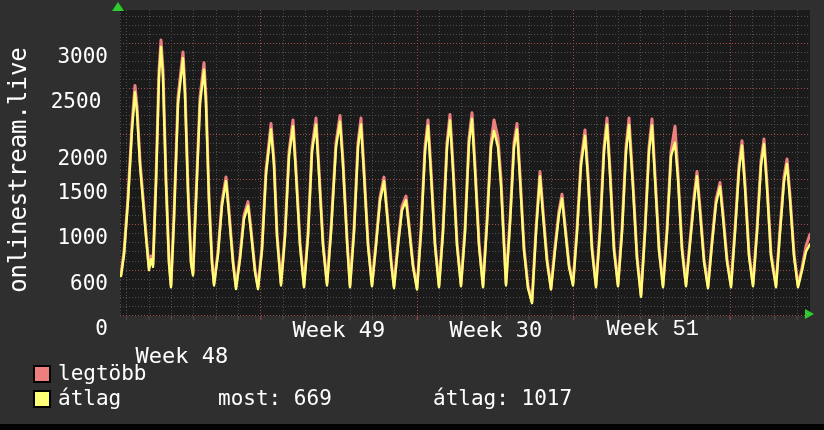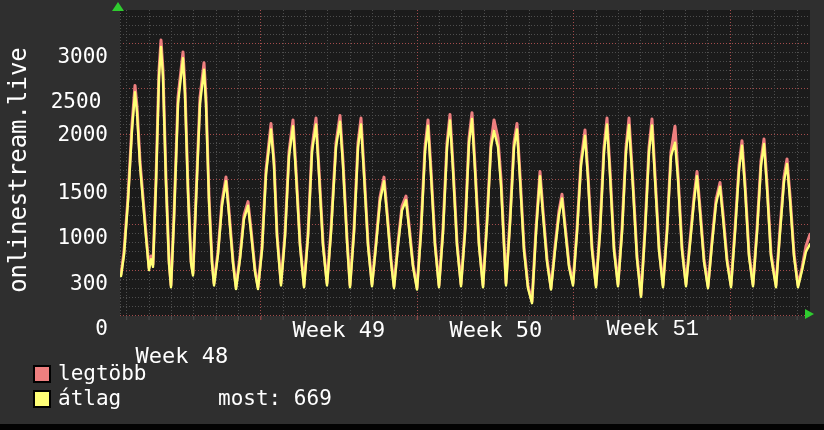--- a/index.html
+++ b/index.html
@@ -157,42 +157,43 @@
         </clipPath>
       </defs>
       <polyline points="121,274.2 124,251.5 128,197.0 132,124.5 135,85.4 137,106.3 140,160.8 143,197.0 146,233.3 149,267.8 151,256.0 153,264.2 156,178.9 159,70.0 161,40.1 163,70.0 166,178.9 169,260.6 171,285.1 174,215.2 178,97.2 183,51.9 185,88.2 188,188.0 191,260.6 193,273.3 196,197.0 200,97.2 204,62.8 206,97.2 209,197.0 212,260.6 214,283.2 218,251.5 222,201.6 226,177.1 229,210.7 233,260.6 236,286.9 240,256.0 244,215.2 248,201.6 251,228.8 255,269.6 258,286.9 262,247.0 266,169.8 271,123.6 274,160.8 277,233.3 281,283.2 285,233.3 289,151.7 293,119.9 296,169.8 300,242.4 304,285.1 308,233.3 312,147.1 316,118.1 319,169.8 323,242.4 327,283.2 331,228.8 336,142.6 340,115.4 343,160.8 347,237.9 350,285.1 354,228.8 358,142.6 361,118.1 364,169.8 368,242.4 372,284.2 376,242.4 380,197.0 384,177.1 387,210.7 391,258.7 394,286.0 398,242.4 402,206.1 406,196.1 409,224.3 413,264.2 417,287.8 421,228.8 425,147.1 428,119.9 431,169.8 435,242.4 439,285.1 443,228.8 447,142.6 450,114.5 453,165.3 457,242.4 461,284.2 465,228.8 469,138.1 472,112.7 475,165.3 479,242.4 483,285.1 487,219.7 491,142.6 494,119.9 498,138.1 501,178.9 506,283.2 510,219.7 514,142.6 517,123.6 520,174.4 524,247.0 528,286.0 532,301.4 536,228.8 540,171.6 543,210.7 547,258.7 551,287.8 555,247.0 559,210.7 562,194.3 565,224.3 569,264.2 573,283.2 577,228.8 581,160.8 585,129.9 588,174.4 592,247.0 596,285.1 600,228.8 604,147.1 607,118.1 610,169.8 614,247.0 618,284.2 622,228.8 626,147.1 629,118.1 633,183.4 637,256.0 641,295.0 645,228.8 649,147.1 652,119.0 655,174.4 659,247.0 663,285.1 667,228.8 671,151.7 675,126.3 678,174.4 682,247.0 686,284.2 690,240.6 694,197.0 697,171.6 700,207.9 704,258.7 708,286.0 712,240.6 716,199.8 720,182.5 723,213.4 727,258.7 731,285.1 735,228.8 739,165.3 742,140.8 745,183.4 749,253.3 753,284.2 757,228.8 761,160.8 764,139.0 767,183.4 771,253.3 776,285.1 780,228.8 784,177.1 787,158.9 790,195.2 794,253.3 798,285.1 802,267.8 806,246.0 810,234.2" fill="none" stroke="#ee7f7f" stroke-width="3" stroke-linejoin="round" stroke-linecap="round" clip-path="url(#plotclip)"></polyline>
       <polyline points="121,276.0 124,255.1 128,201.1 132,129.9 135,92.3 137,112.2 140,165.3 143,201.1 146,237.0 149,270.1 151,259.2 153,266.9 156,183.4 159,76.4 161,46.9 163,76.4 166,183.4 169,263.3 171,287.3 174,218.8 178,103.6 183,58.2 185,94.5 188,192.1 191,263.3 193,275.5 196,201.1 200,103.6 204,69.6 206,103.6 209,201.1 212,263.3 214,285.5 218,254.7 222,205.2 226,181.2 229,214.3 233,263.3 236,289.1 240,259.2 244,218.8 248,205.7 251,232.4 255,271.9 258,289.1 262,250.1 266,174.4 271,129.5 274,165.3 277,237.0 281,285.5 285,237.0 289,156.2 293,126.3 296,174.4 300,246.0 304,287.3 308,237.0 312,151.7 316,124.5 319,174.4 323,246.0 327,285.5 331,232.9 336,147.1 340,121.7 343,165.3 347,241.5 350,287.3 354,232.9 358,147.1 361,124.5 364,174.4 368,246.0 372,286.4 376,246.0 380,201.1 384,181.2 387,214.7 391,261.9 394,288.2 398,246.0 402,210.2 406,200.2 409,227.9 413,266.9 417,289.6 421,232.9 425,151.7 428,125.8 431,174.4 435,246.0 439,287.3 443,232.9 447,147.1 450,120.4 453,169.8 457,246.0 461,286.4 465,232.9 469,142.6 472,119.0 475,169.8 479,246.0 483,287.3 487,223.8 491,147.1 494,130.8 498,147.1 501,185.3 506,285.5 510,223.8 514,147.1 517,129.5 520,178.9 524,250.6 528,288.2 532,303.2 536,232.9 540,176.2 543,214.7 547,261.9 551,289.6 555,250.6 559,214.7 562,198.4 565,227.9 569,266.9 573,285.5 577,232.9 581,165.3 585,135.8 588,178.9 592,250.6 596,287.3 600,232.9 604,151.7 607,124.5 610,174.4 614,250.6 618,286.4 622,232.9 626,151.7 629,124.9 633,188.0 637,259.2 641,296.9 645,232.9 649,151.7 652,125.4 655,178.9 659,250.6 663,287.3 667,232.9 671,156.2 675,142.6 678,178.9 682,250.6 686,286.4 690,244.2 694,201.1 697,176.2 700,212.0 704,261.9 708,288.2 712,244.2 716,203.9 720,186.6 723,217.5 727,261.9 731,287.3 735,232.9 739,169.8 742,145.8 745,188.0 749,256.5 753,286.4 757,232.9 761,165.3 764,144.0 767,188.0 771,256.5 776,287.3 780,232.9 784,181.6 787,163.9 790,199.3 794,256.5 798,287.3 802,270.5 806,251.5 810,244.2" fill="none" stroke="#ffff76" stroke-width="2.4" stroke-linejoin="round" stroke-linecap="round" clip-path="url(#plotclip)"></polyline>
     </svg>
 
   <div id="vert-title">onlinestream.live</div>
 
   <div id="y-labels">
       <span class="ylabel" style="left: 16px; top: 303px;">0</span>
-      <span class="ylabel" style="left: 16px; top: 257.634px;">300</span>
+      <span class="ylabel" style="left: 16px; top: 257.634px;">600</span>
       <span class="ylabel" style="left: 16px; top: 212.267px;">1000</span>
       <span class="ylabel" style="left: 16px; top: 166.9px;">1500</span>
-      <span class="ylabel" style="left: 16px; top: 109px;">2000</span>
+      <span class="ylabel" style="left: 16px; top: 133px;">2000</span>
       <span class="ylabel" style="left: 30px; top: 76.1675px; text-align: center;">2500</span>
       <span class="ylabel" style="left: 16px; top: 30.801px;">3000</span>
     </div>
   <div id="x-labels">
       <span class="xlabel" style="left: 135.5px; margin-top: 26px;">Week 48</span>
       <span class="xlabel" style="left: 292.5px;">Week 49</span>
-      <span class="xlabel" style="left: 449.5px;">Week 50</span>
+      <span class="xlabel" style="left: 449.5px;">Week 30</span>
       <span class="xlabel" style="left: 606.5px; font-family: Liberation Mono, monospace;">Week 51</span>
     </div>
 
   <div class="arrow-up" style="left:112px;top:2px;"></div>
   <div class="arrow-right" style="left:805px;top:309px;"></div>
 
   <div class="legend-row" id="legend-row-0" style="top: 361px;">
     <span class="swatch" id="swatch-0" style="background: rgb(238, 127, 127);"></span>
     <span class="legend-text">legtöbb</span>
   </div>
   <div class="legend-row" id="legend-row-1" style="top: 386px;">
     <span class="swatch" id="swatch-1" style="background: rgb(255, 255, 118);"></span>
     <span class="legend-text">átlag</span>
   </div>
 
   <span class="stat" id="stat-0" style="left: 218px; top: 386px;">most: 669</span>
+  <span class="stat" id="stat-1" style="left: 433px; top: 386px;">átlag: 1017</span>
 
   <div id="bottom-bar"></div>
 </div>
 
 </body></html>

